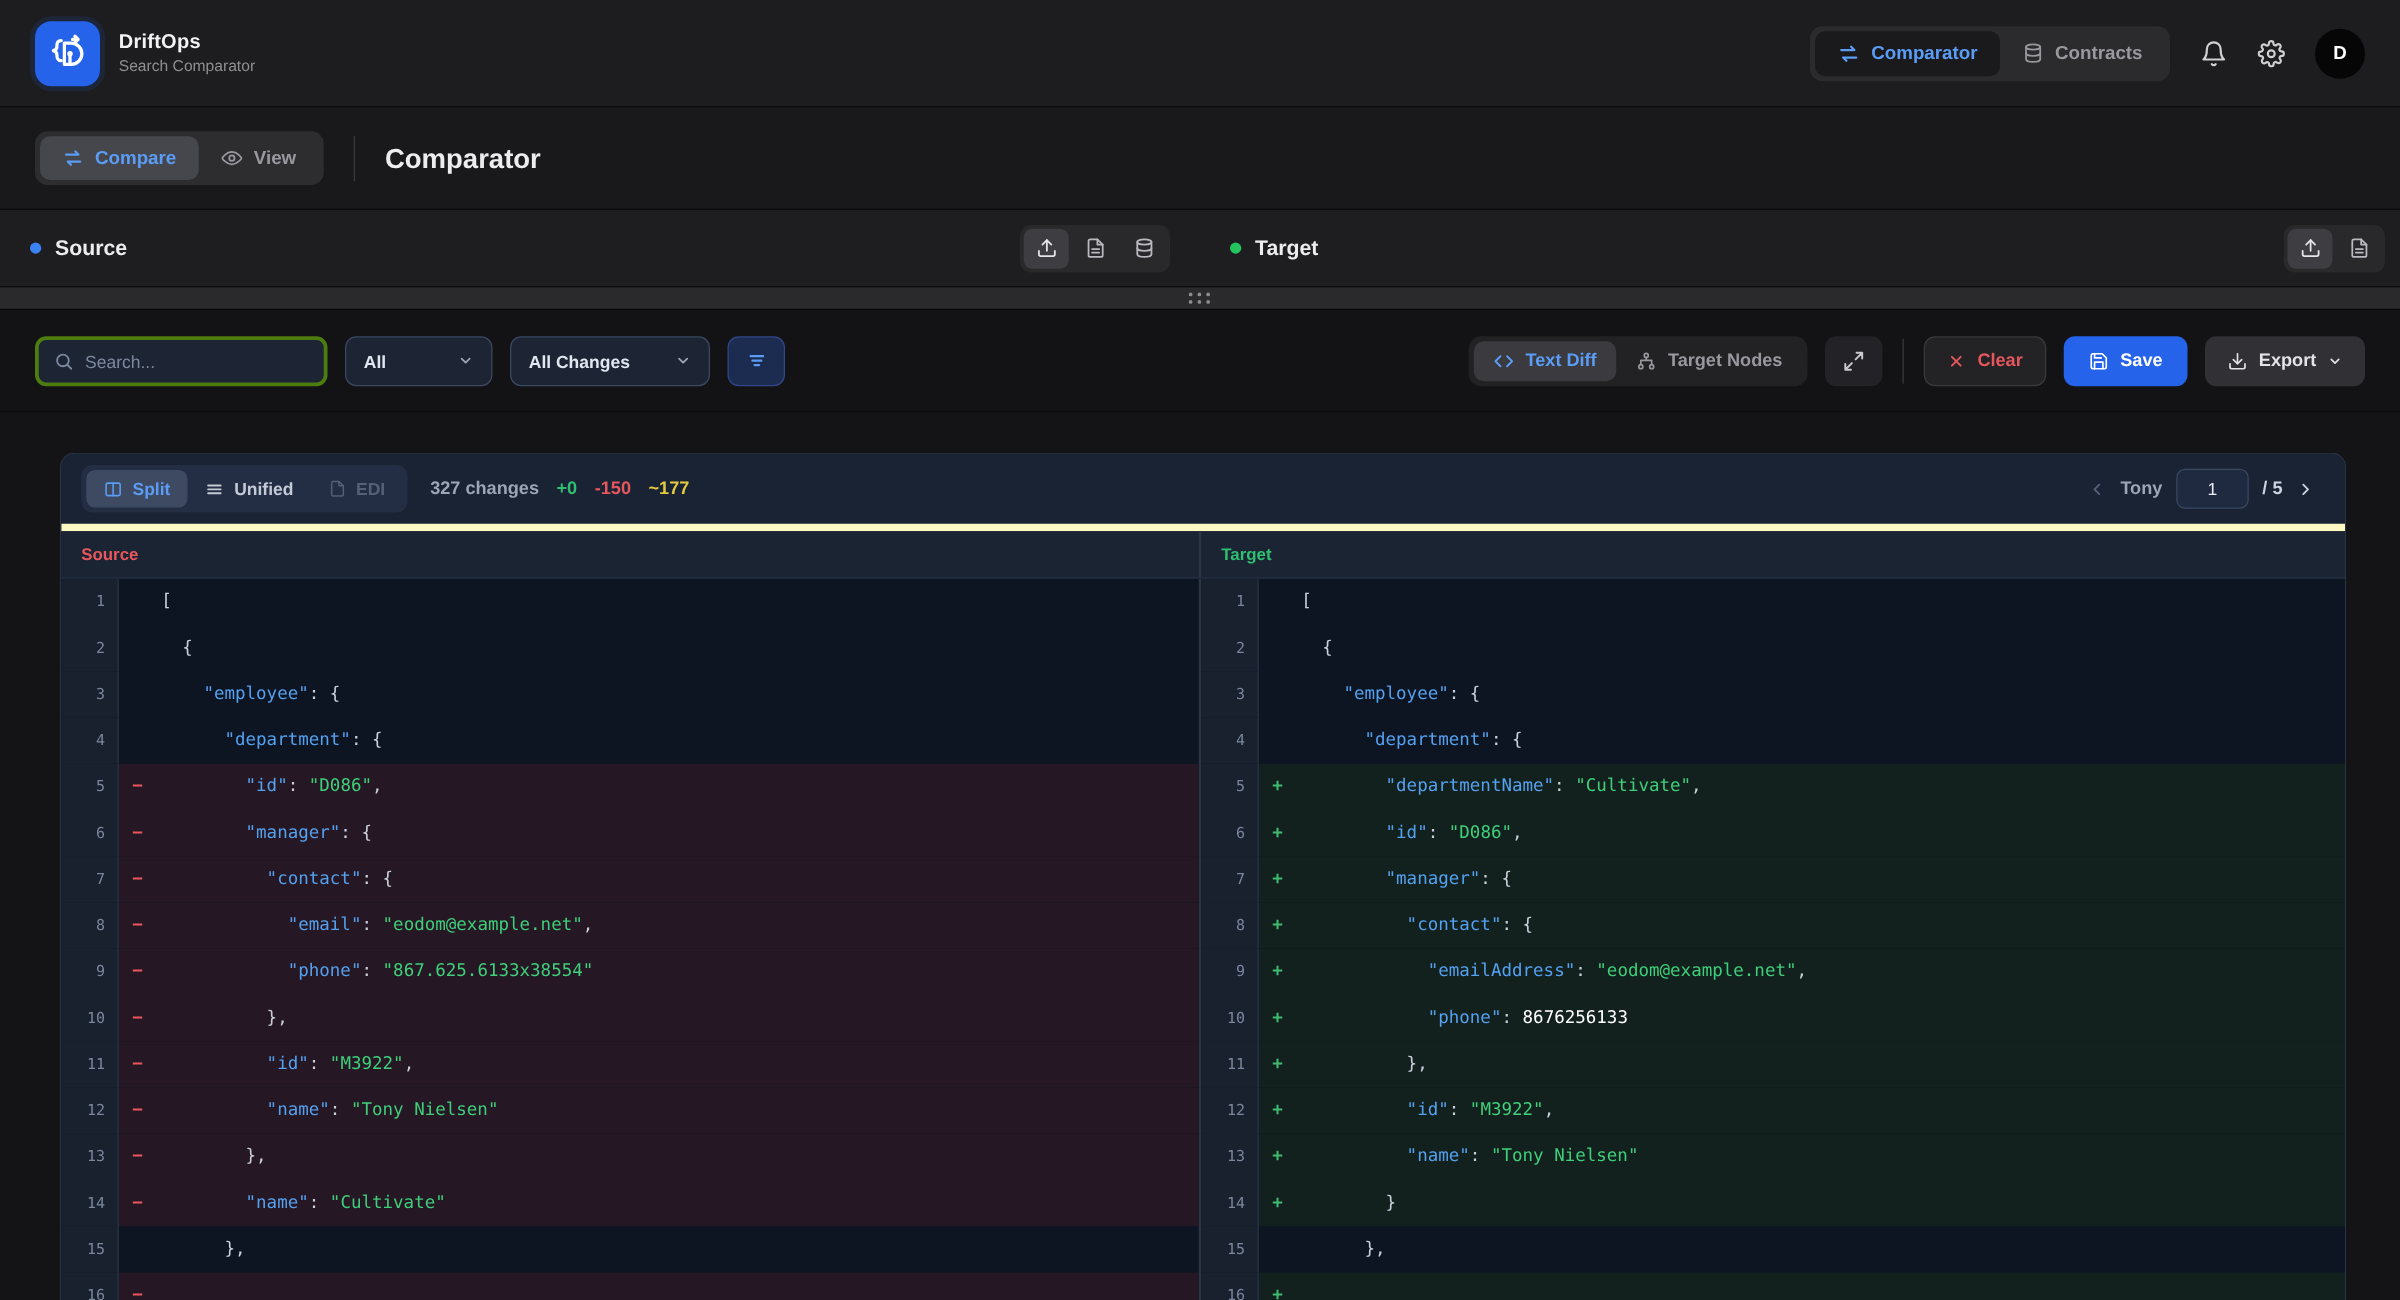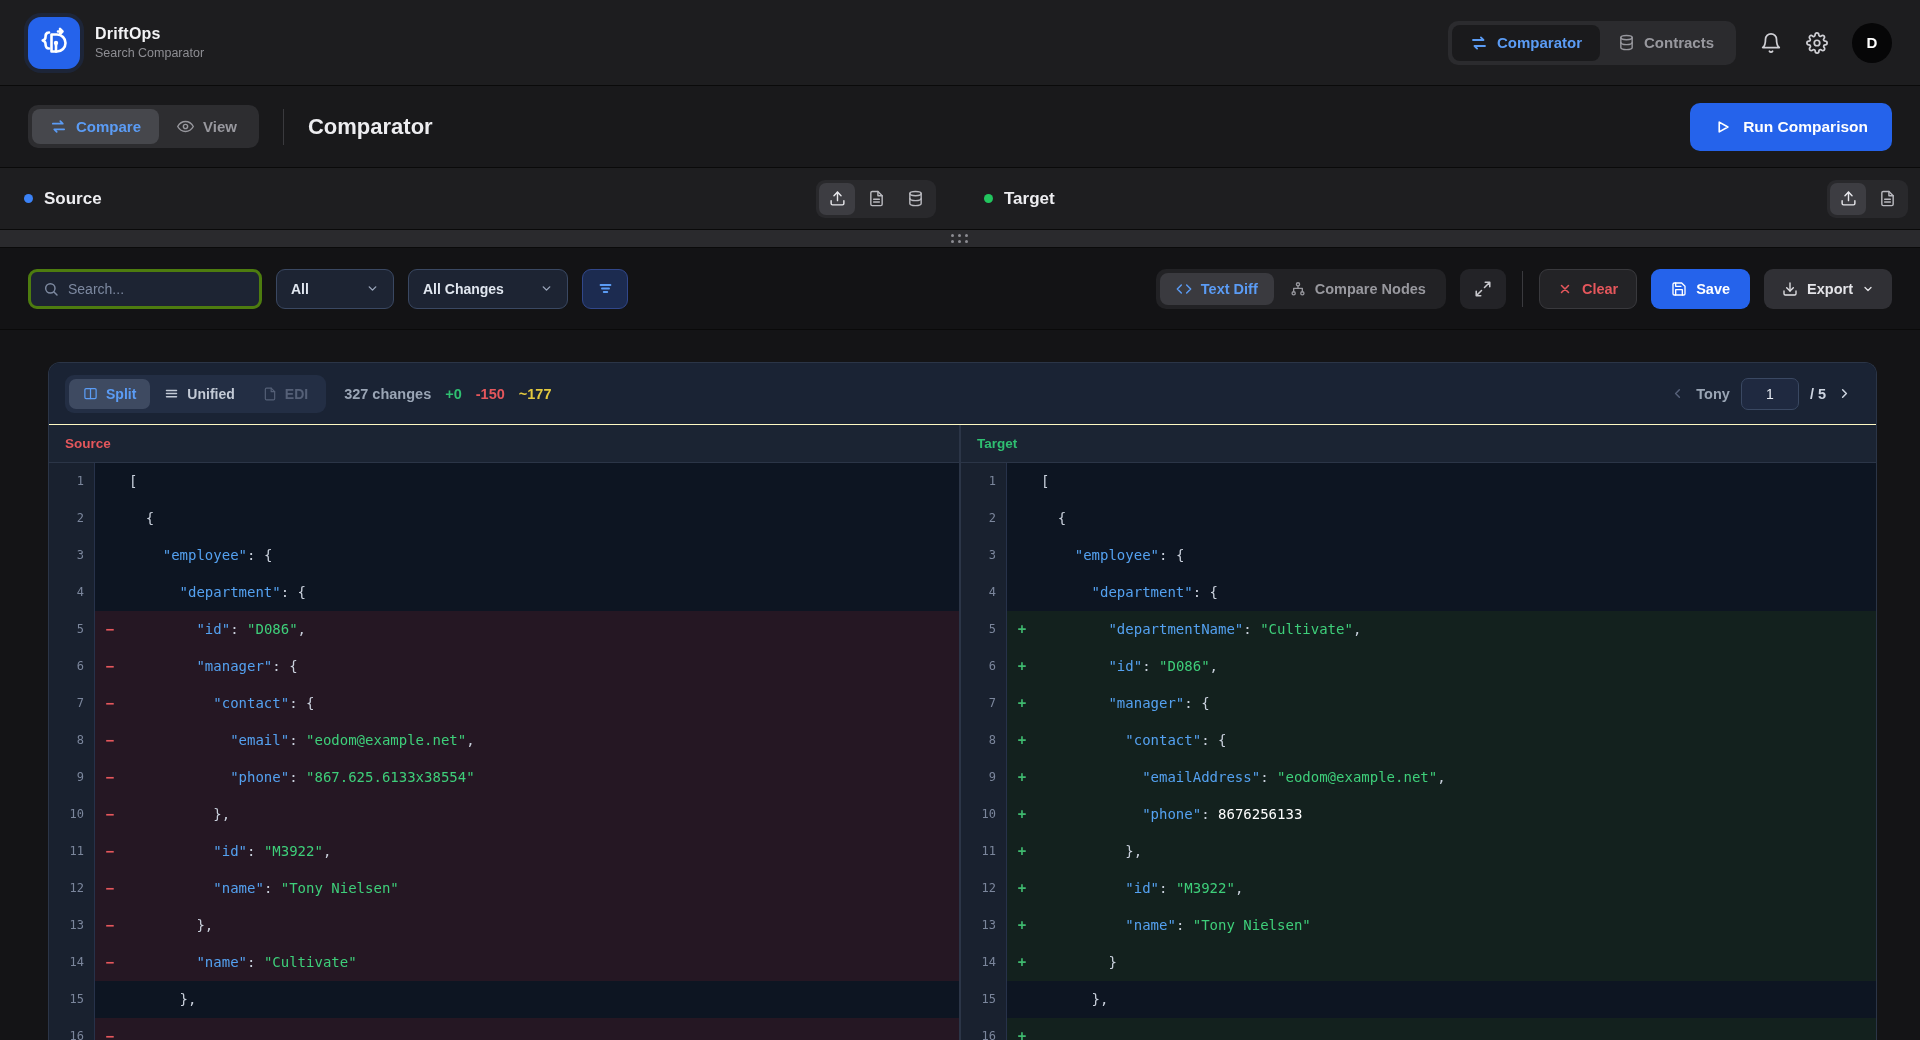--- a/index.html
+++ b/index.html
@@ -81,21 +81,21 @@
     cursor:pointer; font-family:inherit; }
   .export-btn { height:40px; background:#303035; border:none; border-radius:9px; padding:0 18px;
     color:#e4e4e8; font-size:14.5px; font-weight:600; display:flex; align-items:center; gap:9px;
     cursor:pointer; font-family:inherit; }
 
   
   .workspace { height:710px; padding:32px 43px 0 48px; background:#141416; }
   .diff-card { height:678px; background:#121a28; border:1px solid #2b3547;
     border-bottom:none; border-radius:12px 12px 0 0; overflow:hidden;
     display:flex; flex-direction:column; }
-  .card-head { height:62px; background:#1a2334; border-bottom:1px solid #fef9c3;
+  .card-head { height:62px; background:#1a2334; border-bottom:6px solid #fef9c3;
     display:flex; align-items:center; padding:0 16px; gap:18px; }
   .seg4 { background:#232e44; border-radius:9px; padding:4px; display:flex; }
   .seg4 .vbtn { display:flex; align-items:center; gap:8px; padding:7px 14px; border-radius:7px;
     font-size:14px; font-weight:700; color:#c3cad6; cursor:pointer; }
   .seg4 .vbtn.on { background:#3e4a61; color:#5b9cf5; }
   .seg4 .vbtn.off { color:#556077; cursor:default; }
   .chg { display:flex; align-items:center; gap:14px; font-size:14.5px; font-weight:600; }
   .chg .tot { color:#9aa5b5; } .chg .add { color:#2fbf71; }
   .chg .rem { color:#e5575c; } .chg .mod { color:#e3c93f; }
   .block-nav { margin-left:auto; display:flex; align-items:center; gap:11px;
@@ -196,28 +196,20 @@
         <svg width="17" height="17" viewBox="0 0 24 24" fill="none" stroke="currentColor" stroke-width="2" stroke-linecap="round" stroke-linejoin="round">
             <path d="M1 12s4-7 11-7 11 7 11 7-4 7-11 7S1 12 1 12z"></path>
             <circle cx="12" cy="12" r="3"></circle>
           </svg>
       </span>
       <span>View</span>
     </div>
   </div>
   <div class="vdiv"></div>
   <div class="page-title">Comparator</div>
-  <button class="run-btn">
-    <span>
-      <svg width="18" height="18" viewBox="0 0 24 24" fill="none" stroke="currentColor" stroke-width="2.2" stroke-linejoin="round">
-          <path d="M7 5.5 18.5 12 7 18.5z"></path>
-        </svg>
-    </span>
-    <span>Run Comparison</span>
-  </button>
 </div>
 
 <div class="panes-header">
   <div class="pane-head src">
     <span class="dot blue"></span>
     <span class="pane-label">Source</span>
     <div class="pane-icons">
       <div class="mini-btn on">
         <svg width="17" height="17" viewBox="0 0 24 24" fill="none" stroke="currentColor" stroke-width="2" stroke-linecap="round" stroke-linejoin="round">
             <path d="M21 15v4a2 2 0 0 1-2 2H5a2 2 0 0 1-2-2v-4"></path>
@@ -319,21 +311,21 @@
       </div>
       <div class="seg-btn">
         <span>
           <svg width="16" height="16" viewBox="0 0 24 24" fill="none" stroke="currentColor" stroke-width="2" stroke-linecap="round" stroke-linejoin="round">
               <circle cx="12" cy="5" r="2.4"></circle>
               <circle cx="5.5" cy="18.5" r="2.4"></circle>
               <circle cx="18.5" cy="18.5" r="2.4"></circle>
               <path d="M12 7.5V11M12 11H5.5v5M12 11h6.5v5"></path>
             </svg>
         </span>
-        <span>Compare Nodes</span>
+        <span>Target Nodes</span>
       </div>
     </div>
     <div class="sq-btn">
       <svg width="18" height="18" viewBox="0 0 24 24" fill="none" stroke="currentColor" stroke-width="2.1" stroke-linecap="round" stroke-linejoin="round">
           <path d="M15 3h6v6M9 21H3v-6M21 3l-7 7M3 21l7-7"></path>
         </svg>
     </div>
     <div class="vdiv" style="margin:0 2px;"></div>
     <button class="clear-btn">
       <span>

